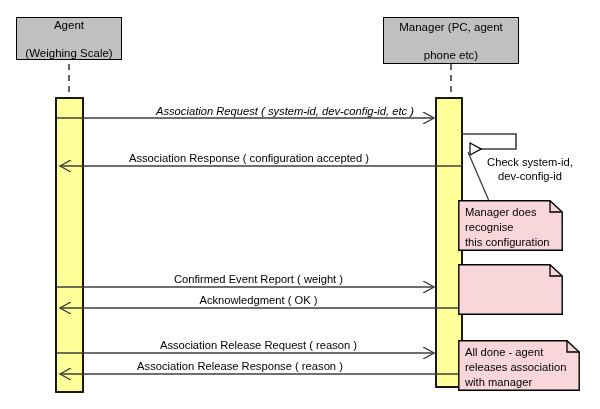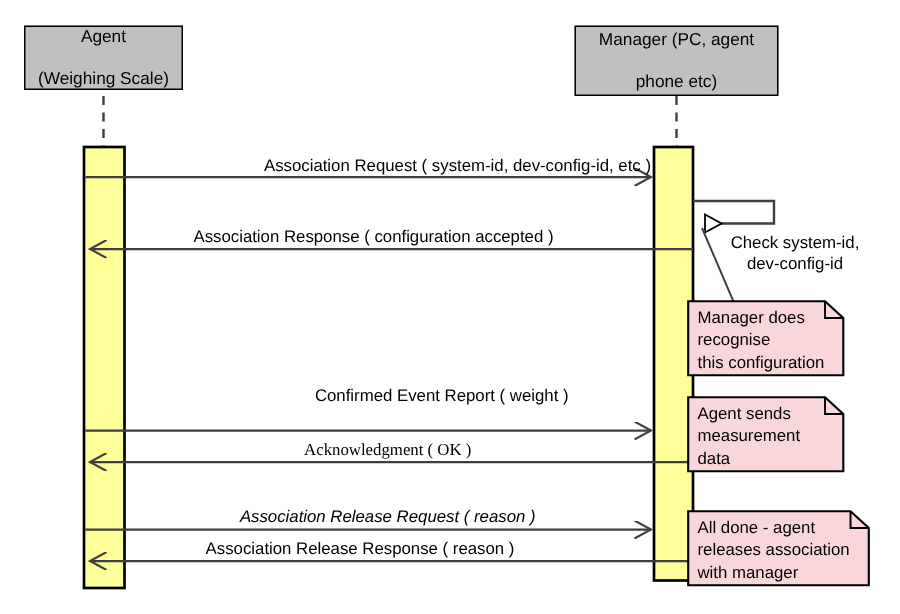--- a/index.html
+++ b/index.html
@@ -129,29 +129,29 @@
 
     <line x1="57" y1="287" x2="434" y2="287" stroke="#3f3f3f" stroke-width="1.5" marker-end="url(#openArrowR)"></line>
 
     <line x1="462" y1="308" x2="60" y2="308" stroke="#3f3f3f" stroke-width="1.5" marker-end="url(#openArrowL)"></line>
 
     <line x1="57" y1="353" x2="434" y2="353" stroke="#3f3f3f" stroke-width="1.5" marker-end="url(#openArrowR)"></line>
 
     <line x1="462" y1="374" x2="60" y2="374" stroke="#3f3f3f" stroke-width="1.5" marker-end="url(#openArrowL)"></line>
   </svg>
 
-  <div class="msg-label" style="left:99px; top:105px; width:412px;">Association Request ( system-id, dev-config-id, etc )</div>
+  <div class="msg-label" style="left:79px; top:105px; width:412px;font-style:italic;">Association Request ( system-id, dev-config-id, etc )</div>
 
   <div class="msg-label" style="left:83px; top:152px; width:332px;">Association Response ( configuration accepted )</div>
 
-  <div class="msg-label" style="left:83px; top:258px; width:351px;margin-left:36px;">Confirmed Event Report ( weight )</div>
+  <div class="msg-label" style="left:83px; top:273px; width:351px;">Confirmed Event Report ( weight )</div>
 
-  <div class="msg-label" style="left:83px; top:294px; width:351px;font-family:Liberation Serif, serif;">Acknowledgment ( OK )</div>
+  <div class="msg-label" style="left:83px; top:294px; width:351px;">Acknowledgment ( OK )</div>
 
-  <div class="msg-label" style="left:83px; top:339px; width:351px;font-style:italic;">Association Release Request ( reason )</div>
+  <div class="msg-label" style="left:83px; top:339px; width:351px;">Association Release Request ( reason )</div>
 
   <div class="msg-label" style="left:83px; top:360px; width:314px;">Association Release Response ( reason )</div>
 
   <div class="self-label" style="left:470px; top:155px; width:120px;">
     <span>Check system-id,</span><br>
     <span>dev-config-id</span>
   </div>
 
   <div class="note" style="left:458px; top:200px; width:105px; height:51px;">
     <svg width="105" height="51" viewBox="0 0 105 51">
@@ -161,23 +161,20 @@
     <div class="note-text">Manager does
 recognise
 this configuration</div>
   </div>
 
   <div class="note" style="left:458px; top:264px; width:105px; height:51px;">
     <svg width="105" height="51" viewBox="0 0 105 51">
       <path d="M0.8,0.8 L92,0.8 L104.2,12 L104.2,50.2 L0.8,50.2 Z" fill="#f9d6da" stroke="#000000" stroke-width="1.4"></path>
       <path d="M92,0.8 L92,12 L104.2,12" fill="none" stroke="#000000" stroke-width="1.3"></path>
     </svg>
-    <div class="note-text">Agent sends
-measurement
-data</div>
   </div>
 
   <div class="note" style="left:458px; top:340px; width:122px; height:51px;">
     <svg width="122" height="51" viewBox="0 0 122 51">
       <path d="M0.8,0.8 L109,0.8 L121.2,12 L121.2,50.2 L0.8,50.2 Z" fill="#f9d6da" stroke="#000000" stroke-width="1.4"></path>
       <path d="M109,0.8 L109,12 L121.2,12" fill="none" stroke="#000000" stroke-width="1.3"></path>
     </svg>
     <div class="note-text">All done - agent
 releases association
 with manager</div>

